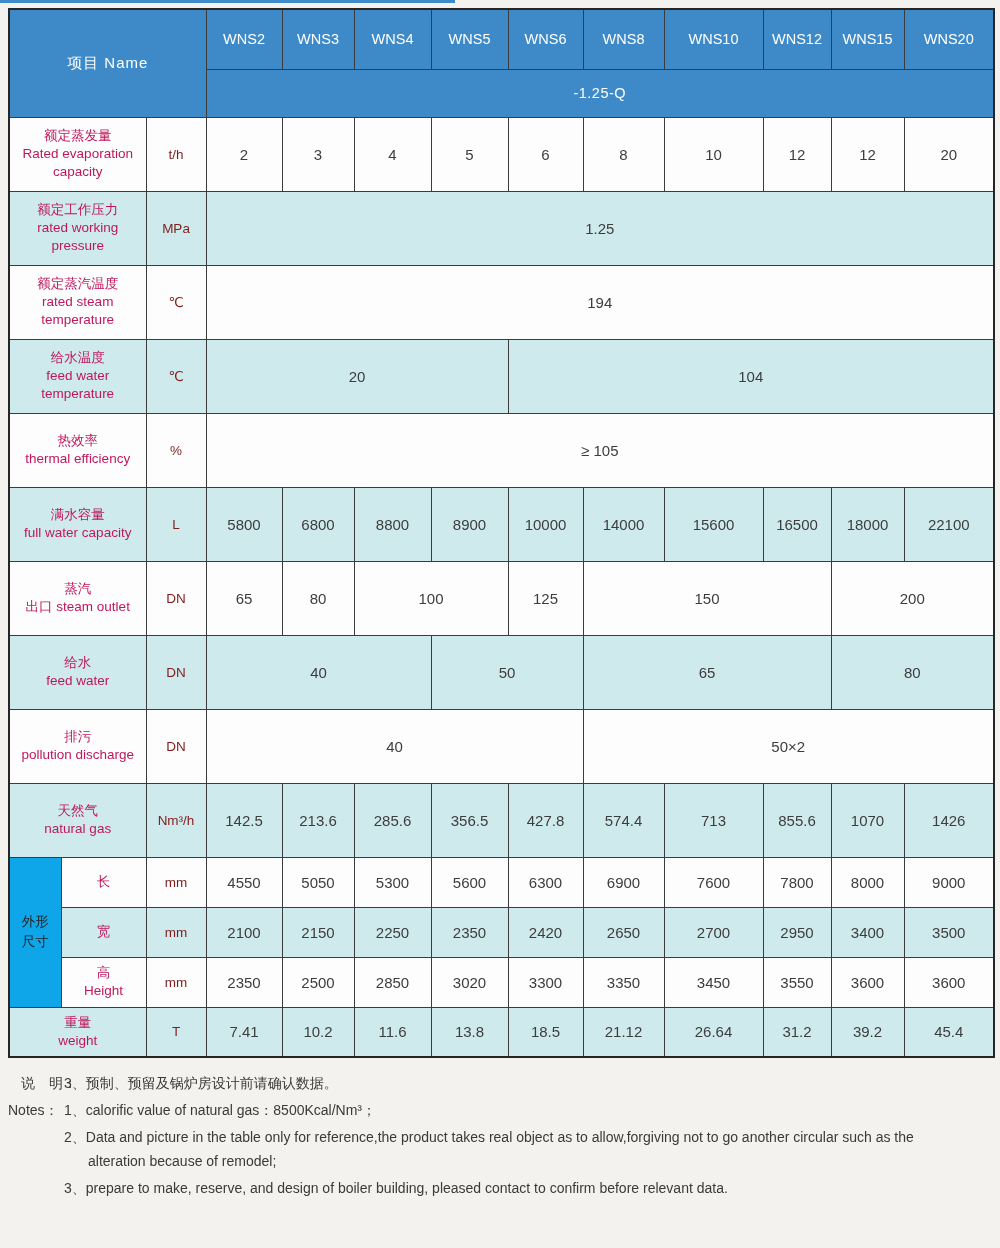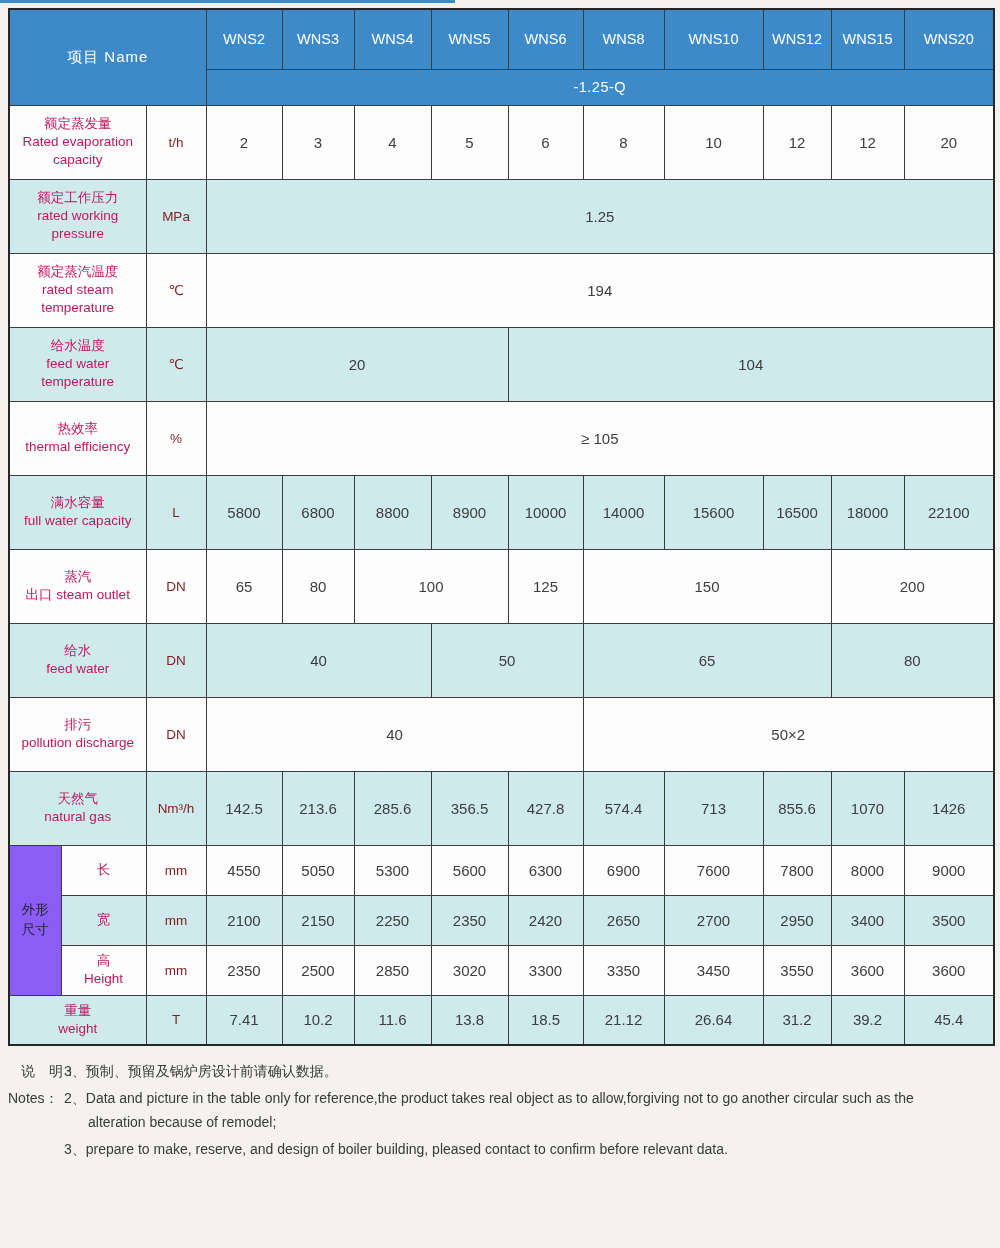--- a/index.html
+++ b/index.html
@@ -7,29 +7,29 @@
   }
   *{box-sizing:border-box;}
   html,body{margin:0;padding:0;}
   body{font-family:"Liberation Sans","DejaVu Sans",sans-serif;background:#fff;}
   .page{position:relative;width:1000px;height:1248px;background:var(--pagebg);overflow:hidden;padding:8px 7px 0 8px;}
   .top-bleed{position:absolute;top:0;left:0;width:455px;height:3px;background:var(--blue);}
   table.spec-table{border-collapse:collapse;table-layout:fixed;width:985px;background:#fdfdfd;border:2px solid #262626;}
   .spec-table th,.spec-table td{border:1px solid var(--border);padding:1px 2px;text-align:center;vertical-align:middle;overflow:hidden;background:#fdfdfd;}
   tr.hrow th,tr.hrow td{background:var(--blue);color:#ffffff;font-weight:normal;}
   tr.hrow1{height:60px;}
-  tr.hrow2{height:36px;}
+  tr.hrow2{height:48px;}
   .corner{font-size:15px;letter-spacing:1px;}
   .model{font-size:14.5px;}
   .series{font-size:14.5px;letter-spacing:.5px;}
   tr.tall{height:74px;}
   tr.short{height:50px;}
   tr.shaded td{background:var(--cyan);}
   td.label{font-size:13.5px;color:#be185d;line-height:1.35;}
-  td.group{font-size:13.5px;color:#242424;line-height:1.5;background:#8b5cf6;}
+  td.group{font-size:13.5px;color:#242424;line-height:1.5;background:#0ea5e9;}
   td.unit{font-size:13.5px;color:#7f1d1d;}
   td.val{font-size:15px;color:#3d3d3d;}
   .lbl-line{white-space:normal;}
   .notes{margin-top:13px;padding-right:28px;font-size:14px;color:var(--text);}
   .note-block{position:relative;padding-left:56px;}
   .note-label{position:absolute;left:0;top:0;line-height:24px;white-space:nowrap;text-align:right;}
   .note-block.zh .note-label{left:13px;}
   .note-item{padding-left:24px;text-indent:-24px;line-height:24px;margin:0 0 3px 0;}
 </style>
 </head>
@@ -261,17 +261,18 @@
       </tbody>
   </table>
 
   <div class="notes">
     <div class="note-block zh">
       <span class="note-label">说　明：</span>
       <div class="note-item">3、预制、预留及锅炉房设计前请确认数据。</div>
     </div>
     <div class="note-block en">
       <span class="note-label">Notes：</span>
+      <div class="note-item">1、calorific value of natural gas：8500Kcal/Nm³；</div>
       <div class="note-item">2、Data and picture in the table only for reference,the product takes real object as to allow,forgiving not to go another circular such as the alteration because of remodel;</div>
       <div class="note-item">3、prepare to make, reserve, and design of boiler building, pleased contact to confirm before relevant data.</div>
     </div>
   </div>
 </div>
 
 </body></html>

